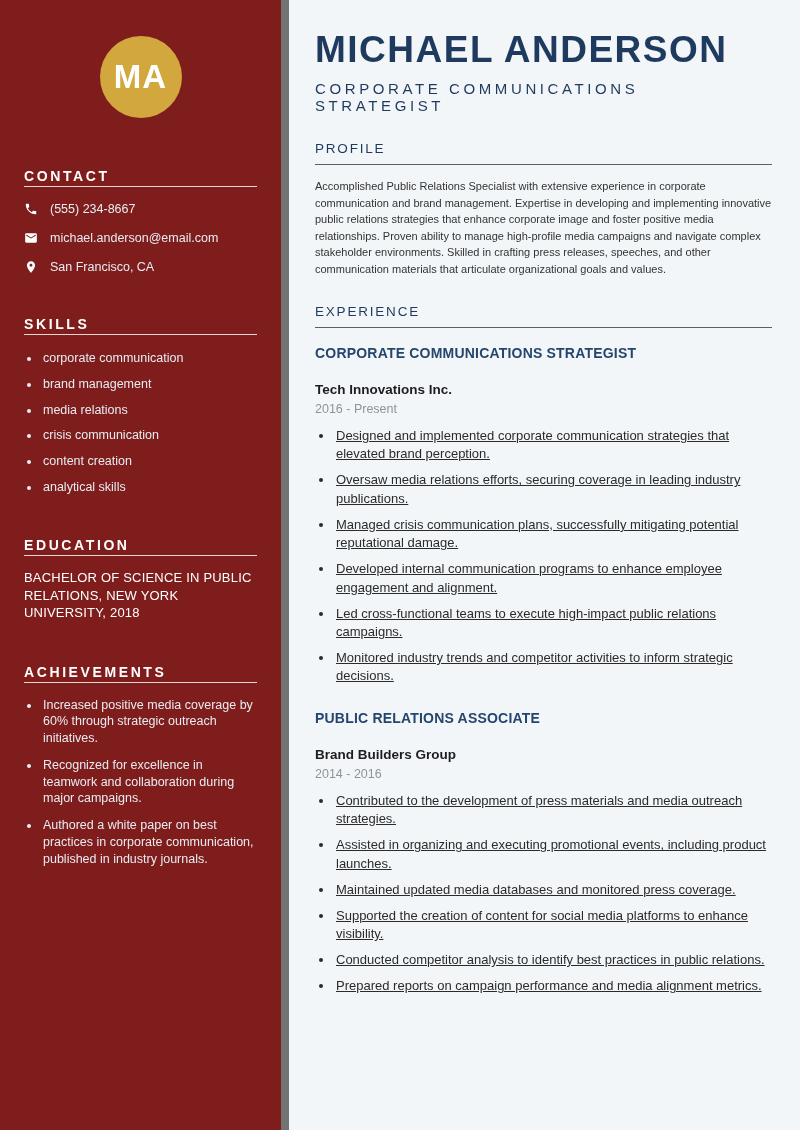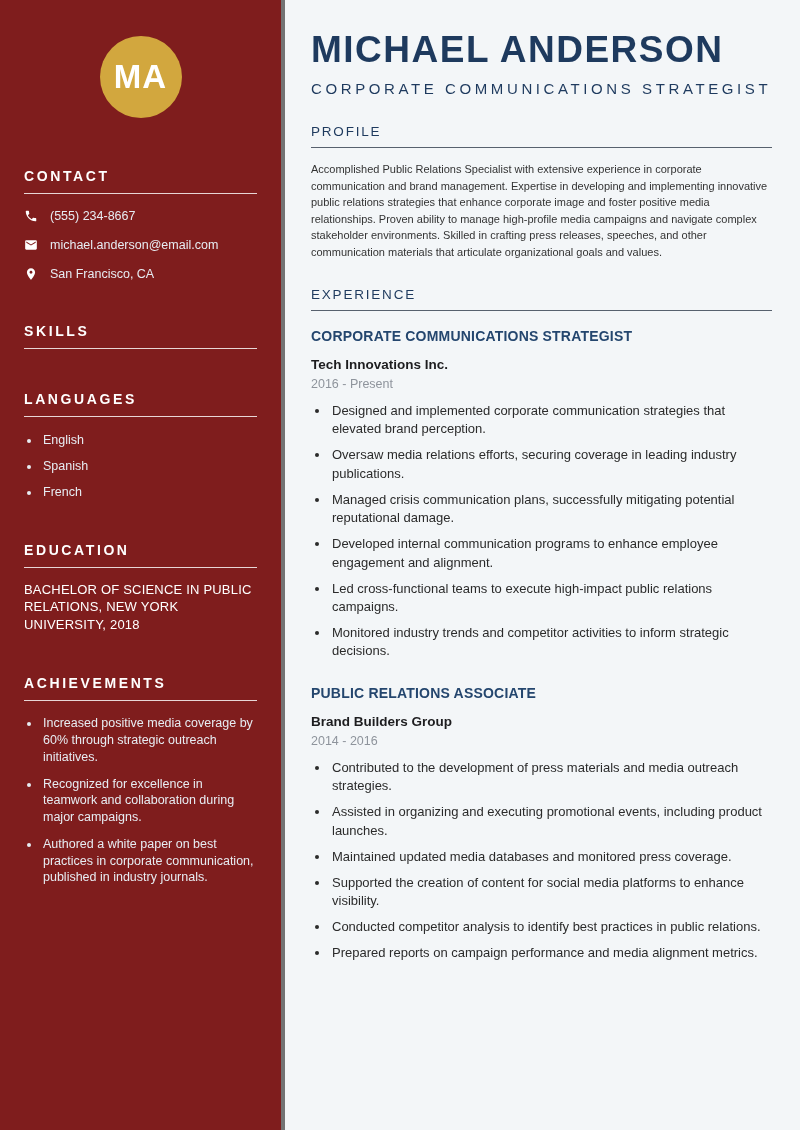--- a/index.html
+++ b/index.html
@@ -25,21 +25,21 @@
     display: flex; align-items: center; justify-content: center;
   }
   .avatar span {
     color: #ffffff; font-size: 33px; font-weight: bold; letter-spacing: 1px;
   }
   .s-sec { margin-top: 42px; }
   .s-sec.first { margin-top: 50px; }
   .s-head {
     font-size: 14px; font-weight: bold; color: #ffffff;
     letter-spacing: 2.6px; margin: 0;
-    padding-bottom: 9px;
+    padding-bottom: 2px;
     border-bottom: 1.5px solid rgba(255,255,255,0.82);
   }
   .c-item {
     display: flex; align-items: center; gap: 12px;
     margin-top: 15px; font-size: 12.5px; color: #E7ECF2;
   }
   .c-icon { width: 14px; height: 14px; display: inline-flex; flex-shrink: 0; }
   .c-icon svg { width: 14px; height: 14px; fill: #ffffff; }
   ul.s-list { margin: 15px 0 0; padding-left: 17px; }
   ul.s-list li {
@@ -53,21 +53,21 @@
   ul.a-list { margin: 14px 0 12px; padding-left: 17px; }
   ul.a-list li {
     font-size: 12.5px; line-height: 1.34; margin-bottom: 10px;
     padding-left: 2px;
   }
 
   
   .main {
     flex: 1;
     background: #F3F6F8;
-    border-left: 4px solid #737373;
+    border-left: 8px solid #737373;
     padding: 31px 28px 0 26px;
   }
   .name {
     font-size: 37px; font-weight: bold; color: #1E3A5E;
     letter-spacing: 1.5px; margin: 0; line-height: 1;
   }
   .subtitle {
     font-size: 15px; color: #1E3A5E; letter-spacing: 3.6px;
     margin-top: 12px; font-weight: 500;
   }
@@ -78,26 +78,26 @@
   }
   .profile-text {
     font-size: 11px; line-height: 1.5; color: #333333;
     margin: 13px 0 0;
   }
   .job-title {
     font-size: 14px; font-weight: bold; color: #24466E;
     margin: 17px 0 0; letter-spacing: 0.2px;
   }
   .company {
-    font-size: 13.5px; font-weight: bold; color: #1d1d1f; margin-top: 13px;
+    font-size: 13.5px; font-weight: bold; color: #1d1d1f; margin-top: 21px;
   }
   .dates {
     font-size: 12.5px; color: #8E949C; margin-top: 5px;
   }
-  ul.job-bullets { margin: 11px 0 0; padding-left: 19px; color: #2b2b2b; }
+  ul.job-bullets { margin: 11px 0 0; padding-left: 19px; color: #2b2b2b; text-decoration: underline; }
   ul.job-bullets li {
     font-size: 13px; line-height: 1.42; margin-bottom: 7.5px;
     padding-left: 2px;
   }
   .job + .job { margin-top: 24px; }
 </style>
 </head>
 <body>
 
 <div class="page">
@@ -131,30 +131,30 @@
           <svg viewBox="0 0 24 24">
               <path d="M12 2C8.13 2 5 5.13 5 9c0 5.25 7 13 7 13s7-7.75 7-13c0-3.87-3.13-7-7-7zm0 9.5c-1.38 0-2.5-1.12-2.5-2.5S10.62 6.5 12 6.5s2.5 1.12 2.5 2.5-1.12 2.5-2.5 2.5z"></path>
             </svg>
         </span>
         <span>San Francisco, CA</span>
       </div>
     </section>
 
     <section class="s-sec">
       <h2 class="s-head">SKILLS</h2>
-    </section>
-
-    <section class="s-sec">
-      <h2 class="s-head">LANGUAGES</h2>
       <ul class="s-list">
-        <li>English</li>
-        <li>Spanish</li>
-        <li>French</li>
+        <li>corporate communication</li>
+        <li>brand management</li>
+        <li>media relations</li>
+        <li>crisis communication</li>
+        <li>content creation</li>
+        <li>analytical skills</li>
       </ul>
     </section>
+
 
     <section class="s-sec">
       <h2 class="s-head">EDUCATION</h2>
       <p class="degree">BACHELOR OF SCIENCE IN PUBLIC RELATIONS, NEW YORK UNIVERSITY, 2018</p>
     </section>
 
     <section class="s-sec">
       <h2 class="s-head">ACHIEVEMENTS</h2>
       <ul class="a-list">
         <li>Increased positive media coverage by 60% through strategic outreach initiatives.</li>

